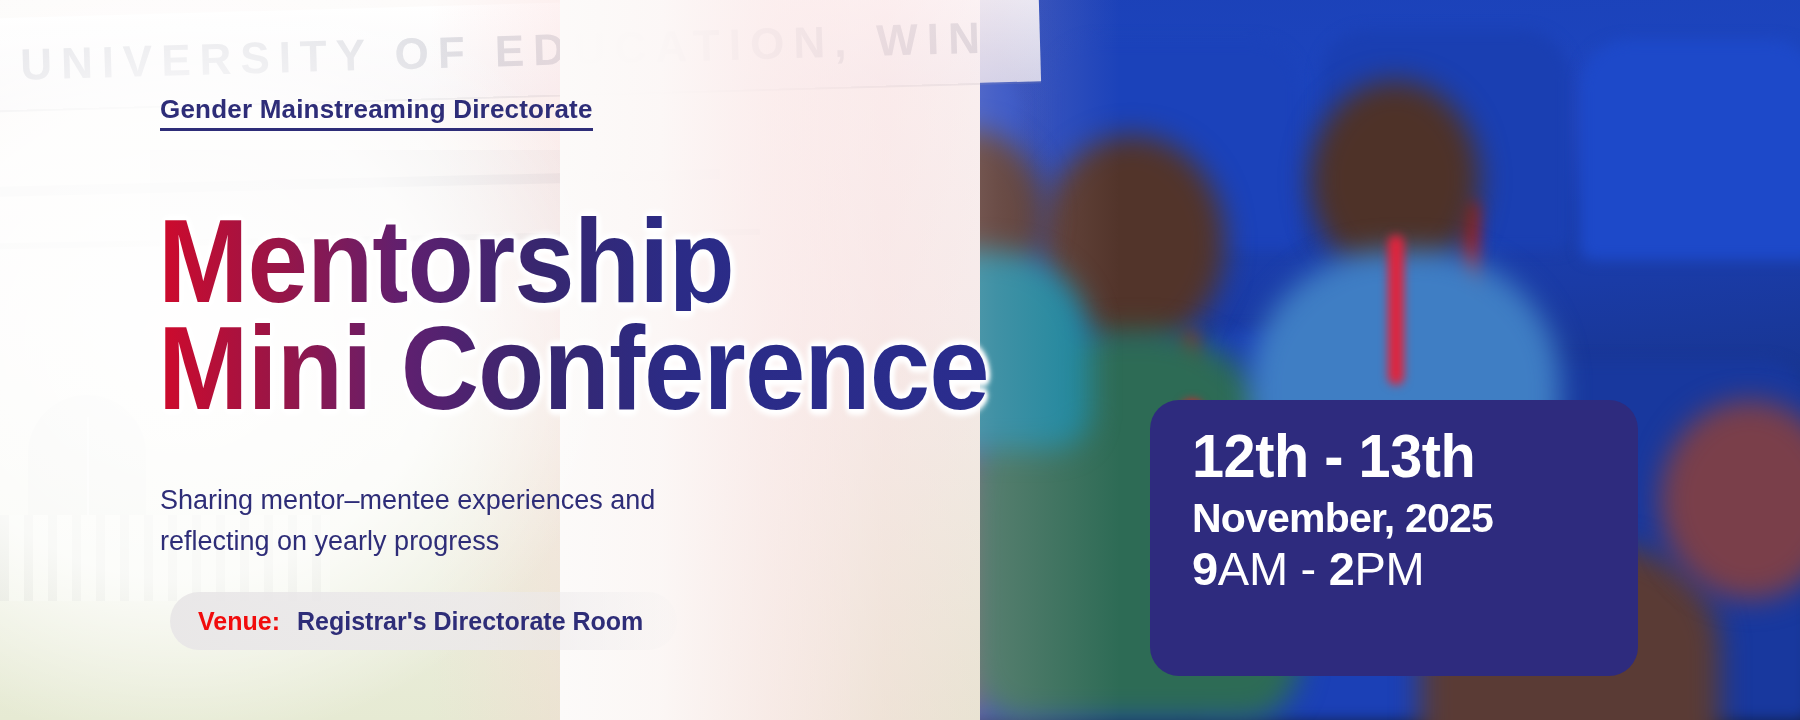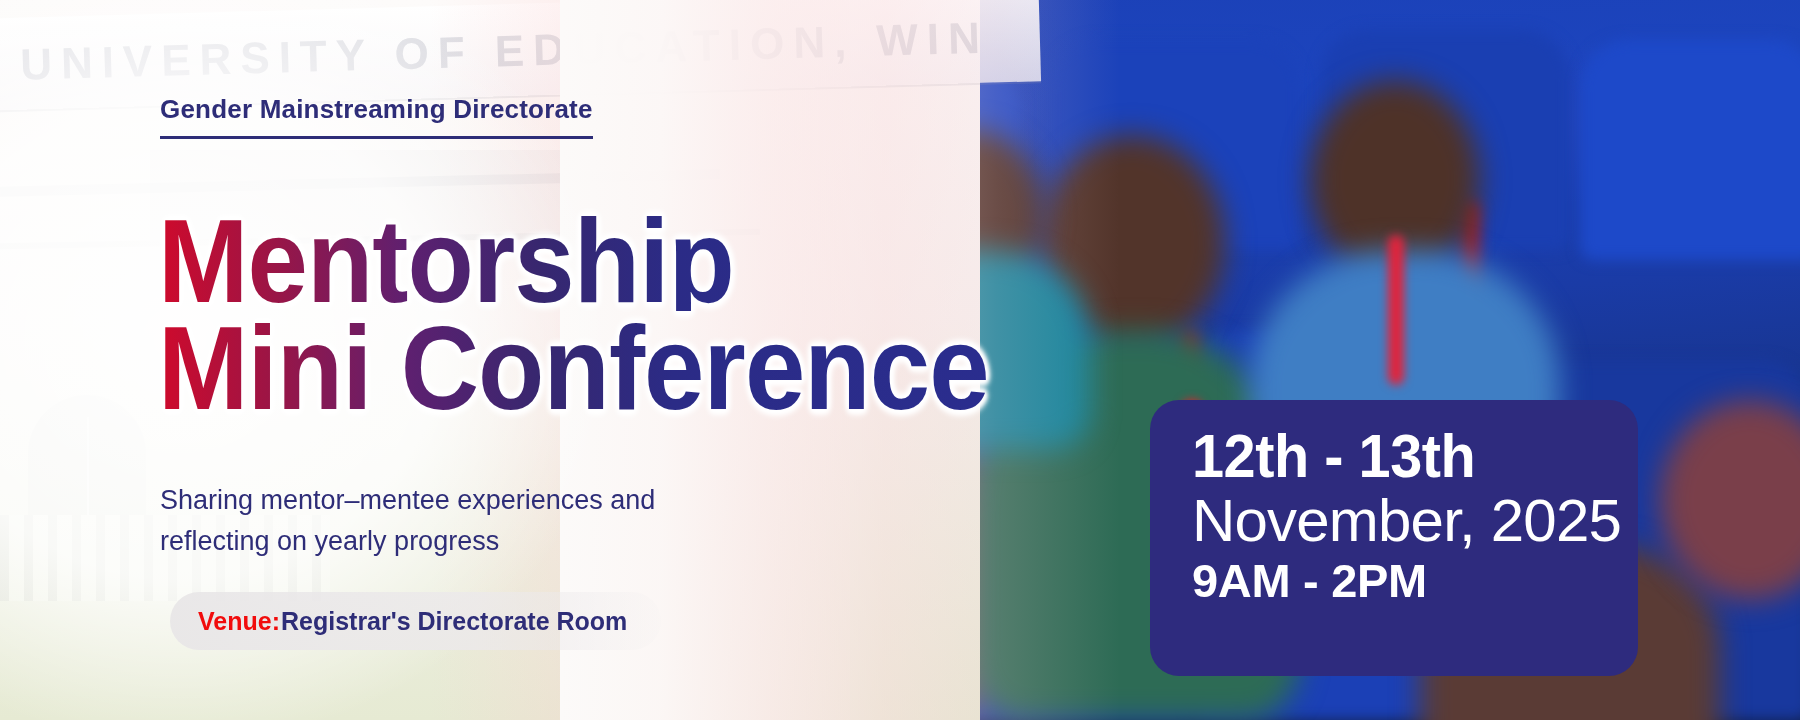--- a/index.html
+++ b/index.html
@@ -88,21 +88,21 @@
     mix-blend-mode:normal;pointer-events:none;
   }
 
   
   .content{position:absolute;inset:0;}
 
   .eyebrow{
     position:absolute;left:160px;top:94px;
     font-size:26px;font-weight:bold;letter-spacing:.2px;
     color:#2e2d78;
-    padding-bottom:11px;
+    padding-bottom:3px;
     border-bottom:3px solid #2e2d78;
     display:inline-block;
   }
 
   .title{
     position:absolute;left:158px;top:212px;
     line-height:.84;
     white-space:nowrap;
   }
   .tline{
@@ -130,45 +130,45 @@
   }
 
   .venue{
     position:absolute;left:170px;top:592px;
     height:58px;padding:0 34px 0 28px;
     display:flex;align-items:center;
     border-radius:29px;
     background:linear-gradient(90deg, rgba(232,230,231,.92), rgba(236,233,235,.80) 62%, rgba(240,238,238,.12));
     font-size:25px;font-weight:bold;white-space:nowrap;
   }
-  .venue .lbl{color:#f10c0c;margin-right:1px;}
+  .venue .lbl{color:#f10c0c;margin-right:17px;}
   .venue .val{color:#2e2d78;}
 
   
   .badge{
     position:absolute;left:1150px;top:400px;width:488px;height:276px;
     background:#2e2b7e;
     border-radius:29px;
     padding:24px 0 0 42px;
     color:#fff;
   }
   .badge .bd1{
     font-family:"Liberation Sans Narrow","Liberation Sans", sans-serif;
     font-weight:bold;font-size:62px;line-height:1.02;letter-spacing:-.5px;
     transform:scaleX(.93);transform-origin:left center;
   }
   .badge .bd2{
-    font-weight:normal;font-size:60px;line-height:1.06;letter-spacing:-.8px;
-    margin-top:2px;
+    font-weight:bold;font-size:41px;line-height:1.06;letter-spacing:-.8px;
+    margin-top:10px;
   }
   .badge .bd3{
     font-size:47px;line-height:1.12;margin-top:2px;letter-spacing:-.3px;
   }
   .badge .bd3 b{font-weight:bold;}
-  .badge .bd3 .u{font-weight:bold;}
+  .badge .bd3 .u{font-weight:normal;}
 </style>
 </head>
 <body>
 
 <div class="banner">
 
   <div class="photo">
 
     <div class="chair" style="left:640px;top:300px;width:300px;height:430px;background:#1d46c2;"></div>
     <div class="chair" style="left:930px;top:250px;width:270px;height:470px;background:#1a3eb0;"></div>

